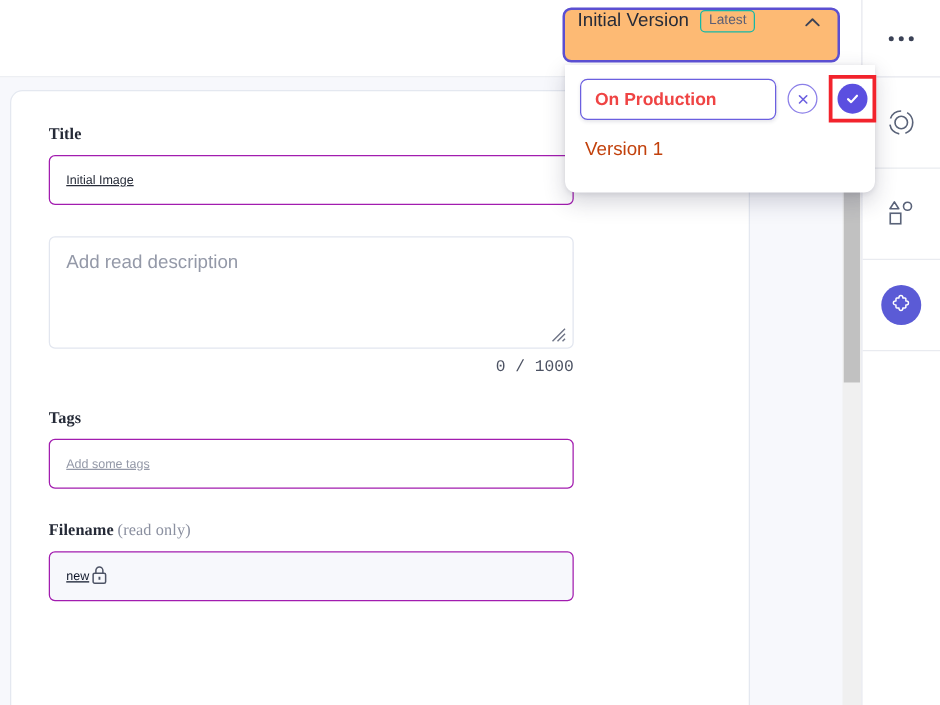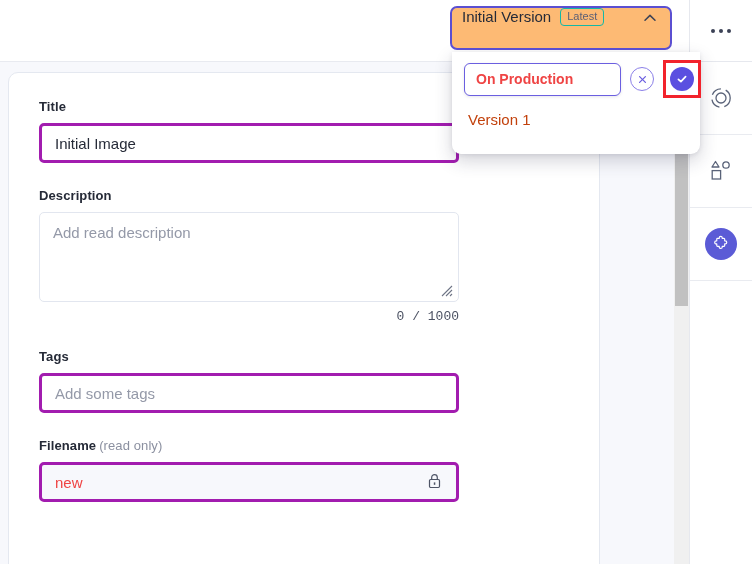--- a/index.html
+++ b/index.html
@@ -61,36 +61,36 @@
   }
   .scrollthumb {
     position: absolute; top: 0; left: 1px; width: 13px; height: 244px;
     background: #c1c1c1; border-radius: 0;
   }
 
   
   .field { margin-bottom: 25px; }
   .flabel {
     font-size: 13px; font-weight: bold; color: #252a37;
-    margin-bottom: 9px; display: block; letter-spacing: .1px;
+    margin-bottom: 9px; display: block; letter-spacing: .1px; font-family: Liberation Serif, serif;
   }
   .flabel .ro { font-weight: normal; color: #8b90a0; font-size: 13px; margin-left: 3px; }
   .input {
     width: 420px; height: 40px;
-    border: 3px solid #a21caf; border-radius: 5px;
-    background: #ffffff;
-    font-size: 15px; color: #262b38;
+    border: 1px solid #a21caf; border-radius: 5px;
+    background: #ffffff;
+    font-size: 10px; color: #262b38;
     padding: 0 13px;
     display: flex; align-items: center;
     font-family: "Liberation Sans", sans-serif;
+    text-decoration: underline;
   }
   .input.placeholder { color: #9499a8; }
   .input.readonly {
-    background: #f7f8fc; color: #ef4444;
-    justify-content: space-between;
+    background: #f7f8fc; color: #0f172a;
   }
   .textarea {
     position: relative;
     width: 420px; height: 90px;
     border: 1px solid #e2e6ef; border-radius: 5px;
     background: #ffffff;
     font-size: 15px; color: #9499a8;
     padding: 11px 13px;
   }
   .resize {
@@ -167,21 +167,20 @@
 
     <div class="content">
       <div class="card">
 
         <div class="field">
           <span class="flabel">Title</span>
           <div class="input">Initial Image</div>
         </div>
 
         <div class="field">
-          <span class="flabel">Description</span>
           <div class="textarea">
             <span>Add read description</span>
             <span class="resize">
               <svg width="14" height="14" viewBox="0 0 14 14">
                 <line x1="2" y1="12" x2="12" y2="2" stroke="#6e7486" stroke-width="1.1"></line>
                 <line x1="6" y1="12" x2="12" y2="6" stroke="#6e7486" stroke-width="1.1"></line>
                 <line x1="10" y1="12" x2="12" y2="10" stroke="#6e7486" stroke-width="1.1"></line>
               </svg>
             </span>
           </div>

